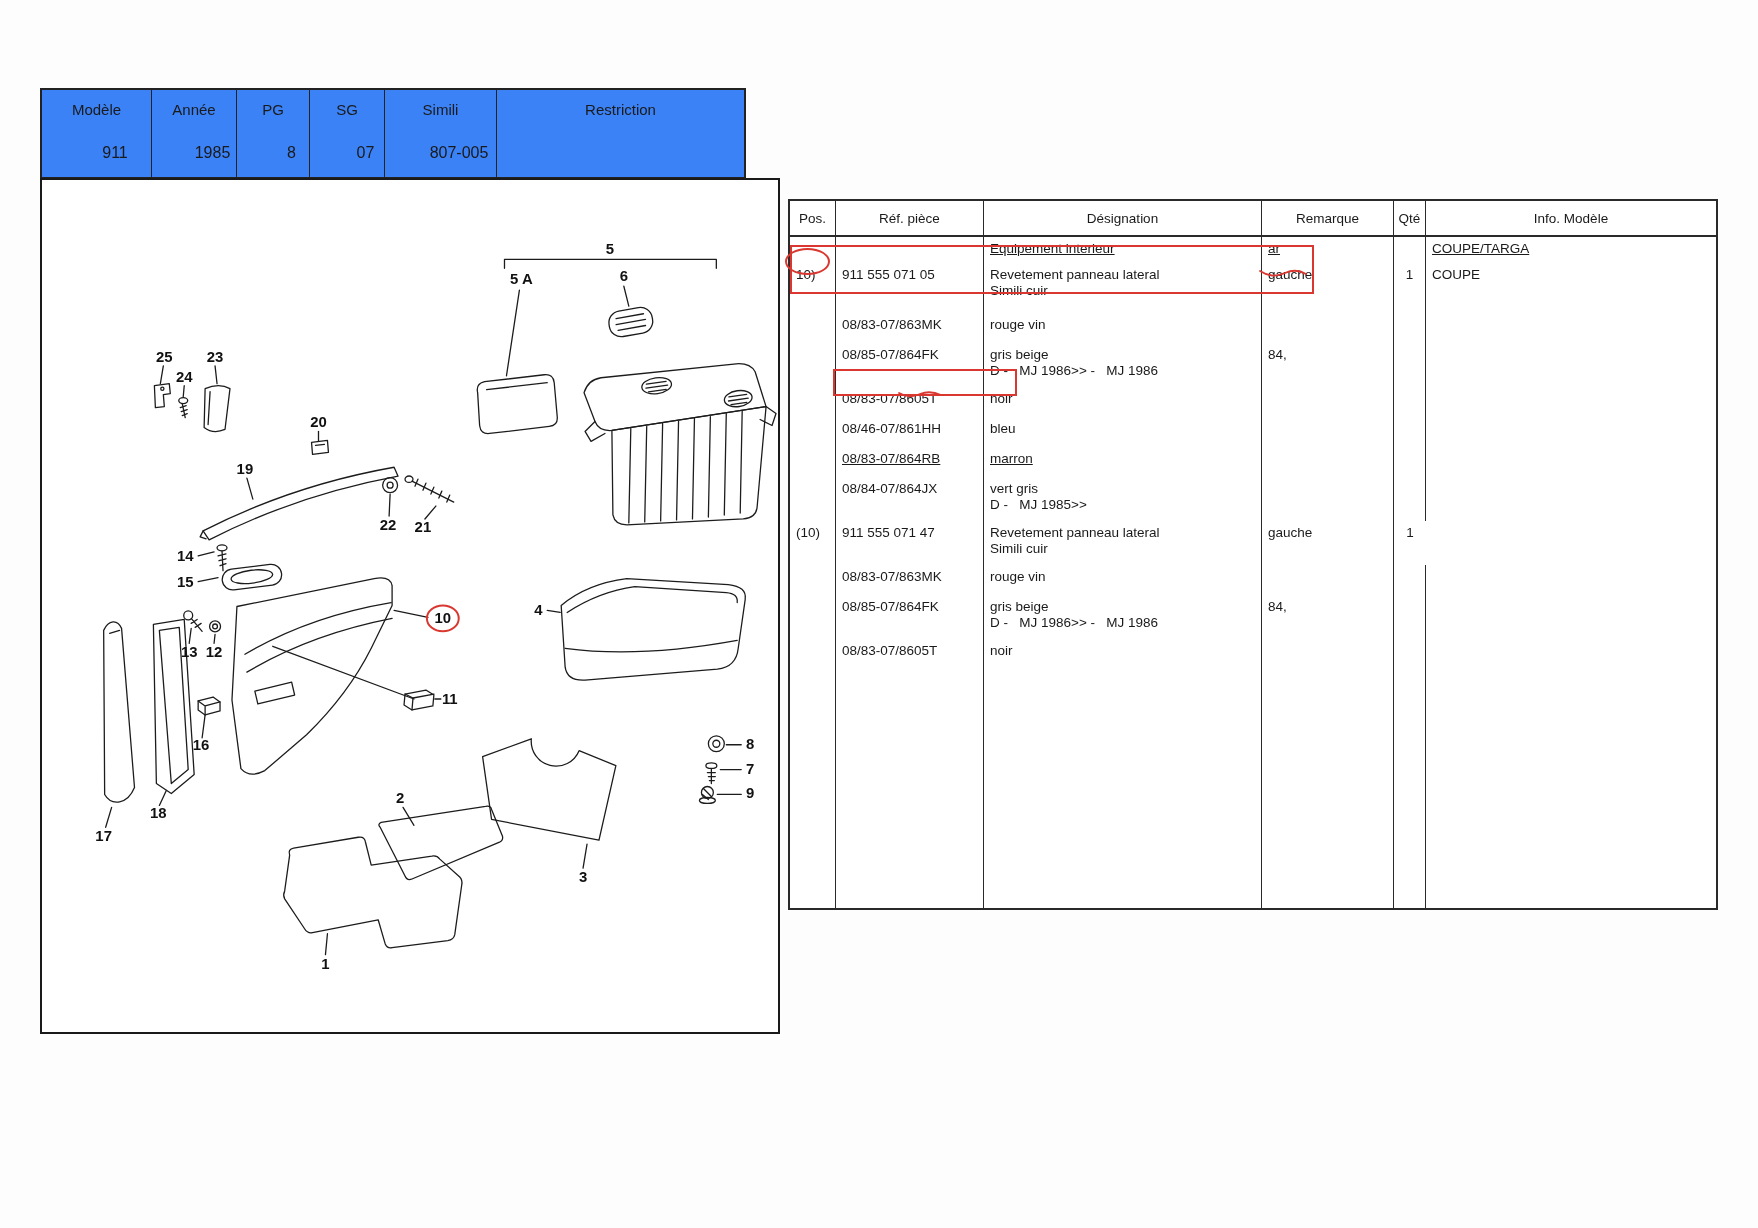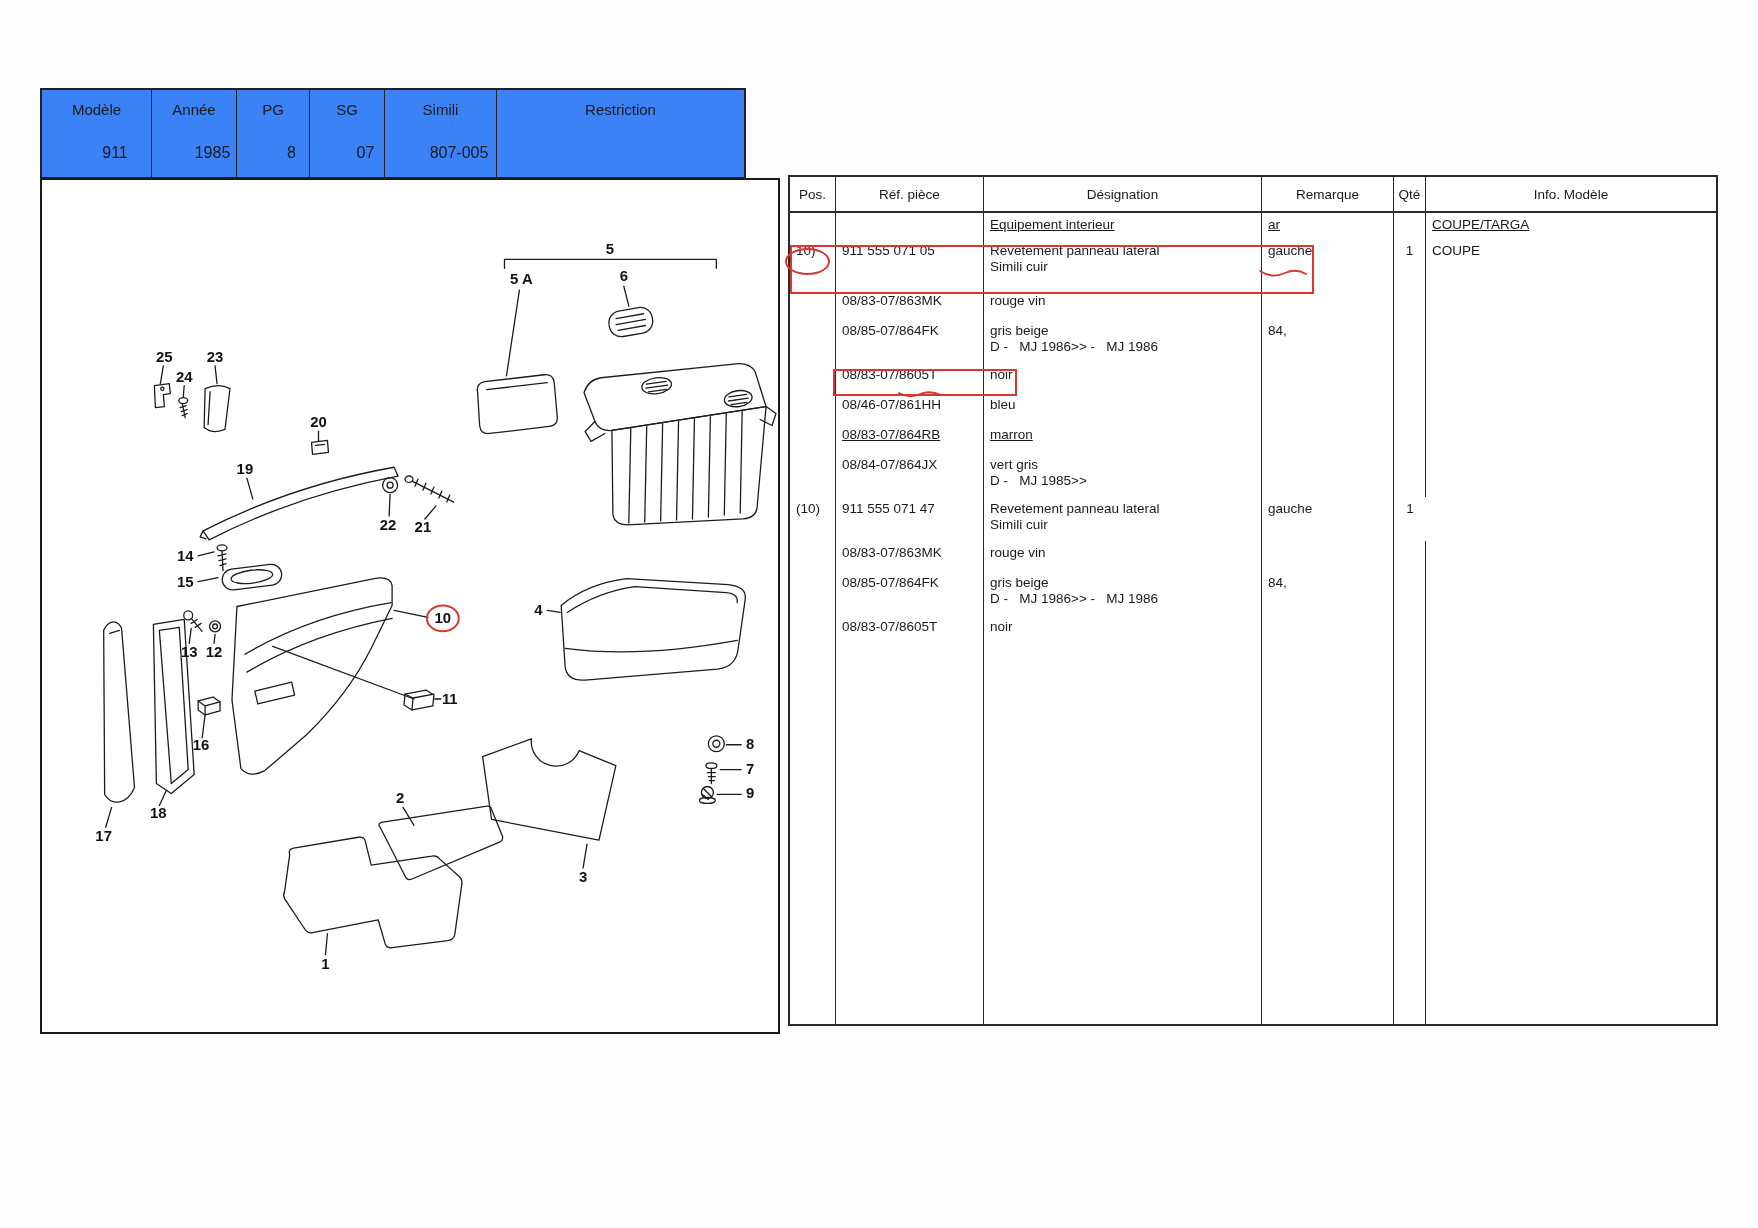--- a/index.html
+++ b/index.html
@@ -13,21 +13,21 @@
   .meta-label { height:38px; display:flex; align-items:center; justify-content:center; font-size:15px; }
   .meta-value { flex:1; display:flex; align-items:center; justify-content:center; font-size:16px;padding-left:37px; }
 
   
   .diagram-panel { position:absolute; left:40px; top:178px; width:740px; height:856px; border:2px solid #1a1a1a; background:#fff; }
   .diagram-panel svg { width:100%; height:100%; display:block; }
   .labels text { font-family:"Liberation Sans", sans-serif; font-size:15px; font-weight:bold; fill:#111; text-anchor:middle; }
   .red-circ { fill:none; stroke:var(--ann); stroke-width:2; }
 
   
-  .parts-table { position:absolute; left:788px; top:175px; width:930px; height:851px; border:2px solid #2a2a2a; display:flex; flex-direction:column; background:#fff; }
+  .parts-table { position:absolute; left:788px; top:199px; width:930px; height:711px; border:2px solid #2a2a2a; display:flex; flex-direction:column; background:#fff; }
   .pt-header { display:grid; grid-template-columns:46px 148px 278px 132px 32px 1fr; height:36px; border-bottom:2px solid #2a2a2a; }
   .pt-header .cell { display:flex; align-items:center; justify-content:center; font-size:13.5px; border-right:1.5px solid #2a2a2a; }
   .pt-header .cell:last-child { border-right:none; }
   .pt-body { flex:1; display:flex; flex-direction:column; }
   .pt-row { display:grid; grid-template-columns:46px 148px 278px 132px 32px 1fr; }
   .pt-row .cell { padding:4px 6px 0 6px; font-size:13.5px; line-height:1.22; border-right:1.5px solid #2a2a2a; white-space:pre-wrap; overflow:hidden; }
   .pt-row .cell:last-child { border-right:none; }
   .pt-row .c-qte { text-align:center; padding-left:2px; padding-right:2px; }
   .pt-filler { flex:1; }
 

